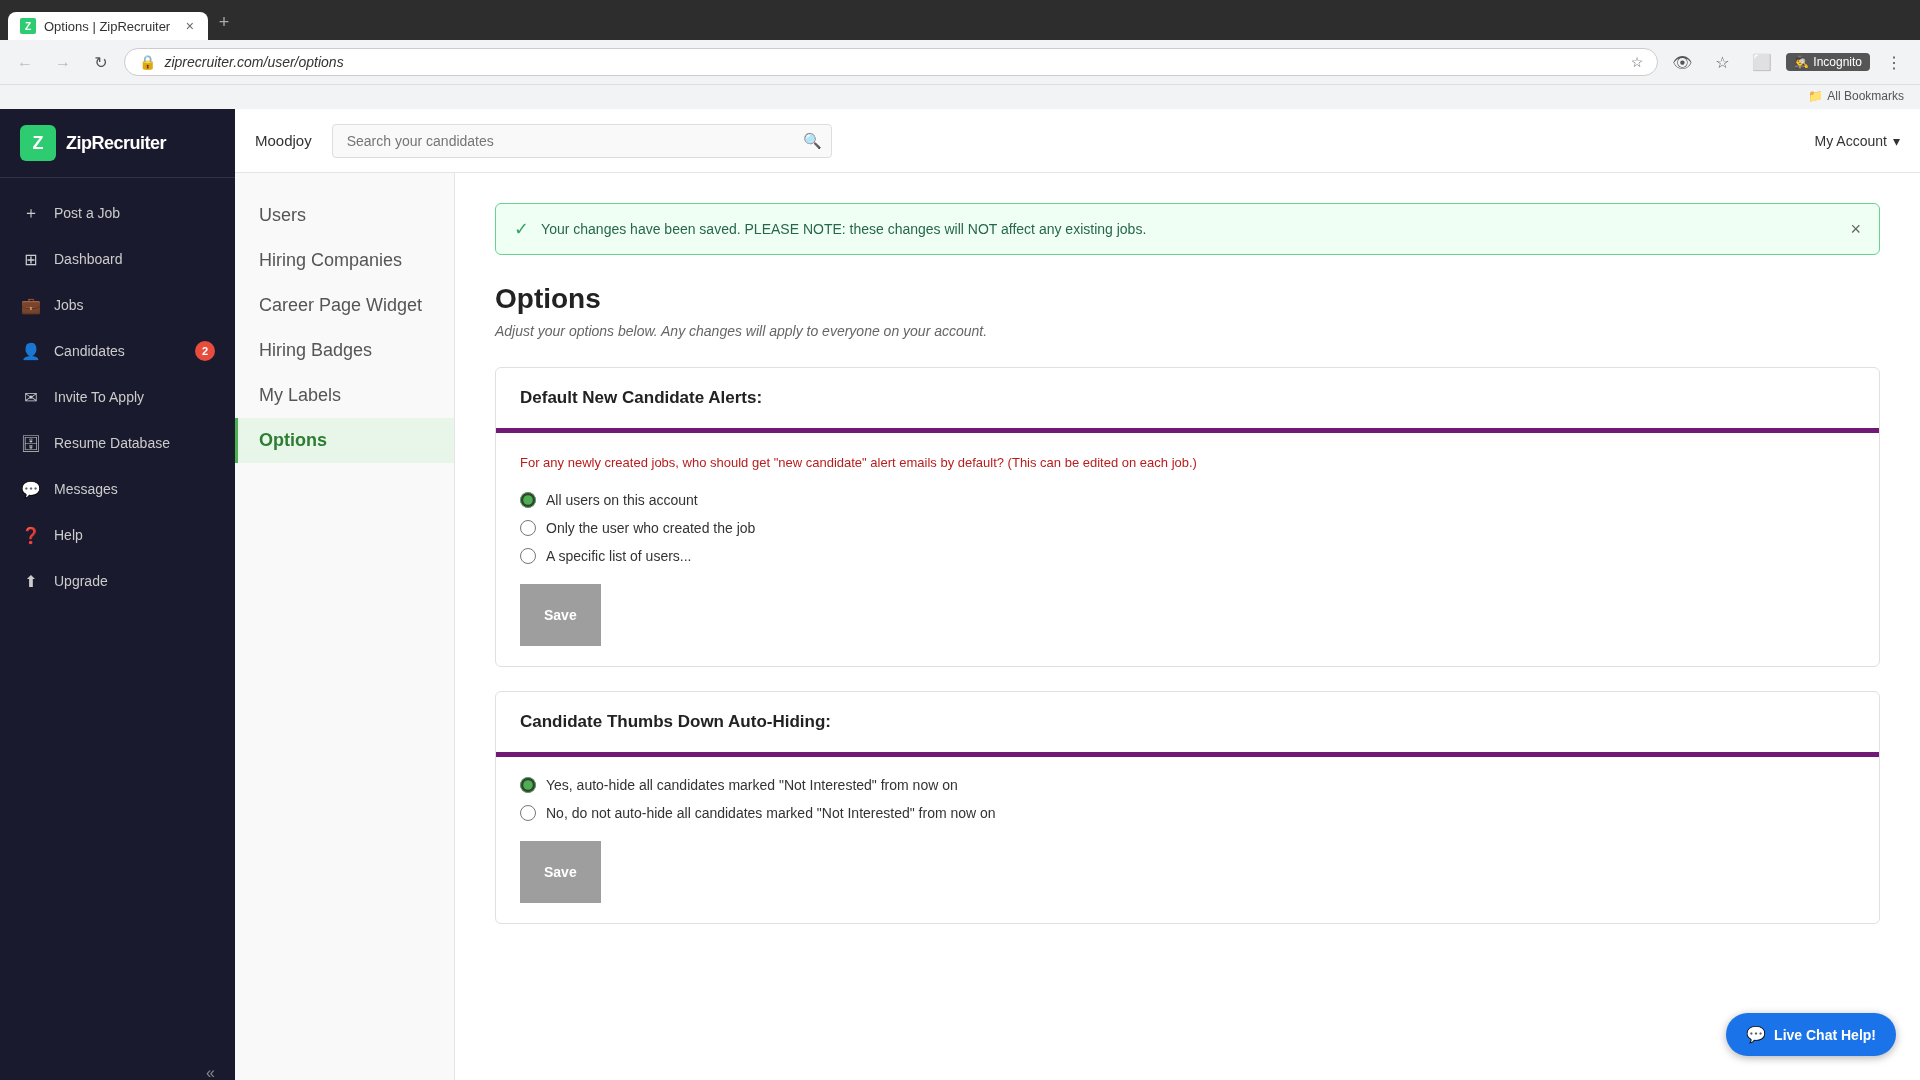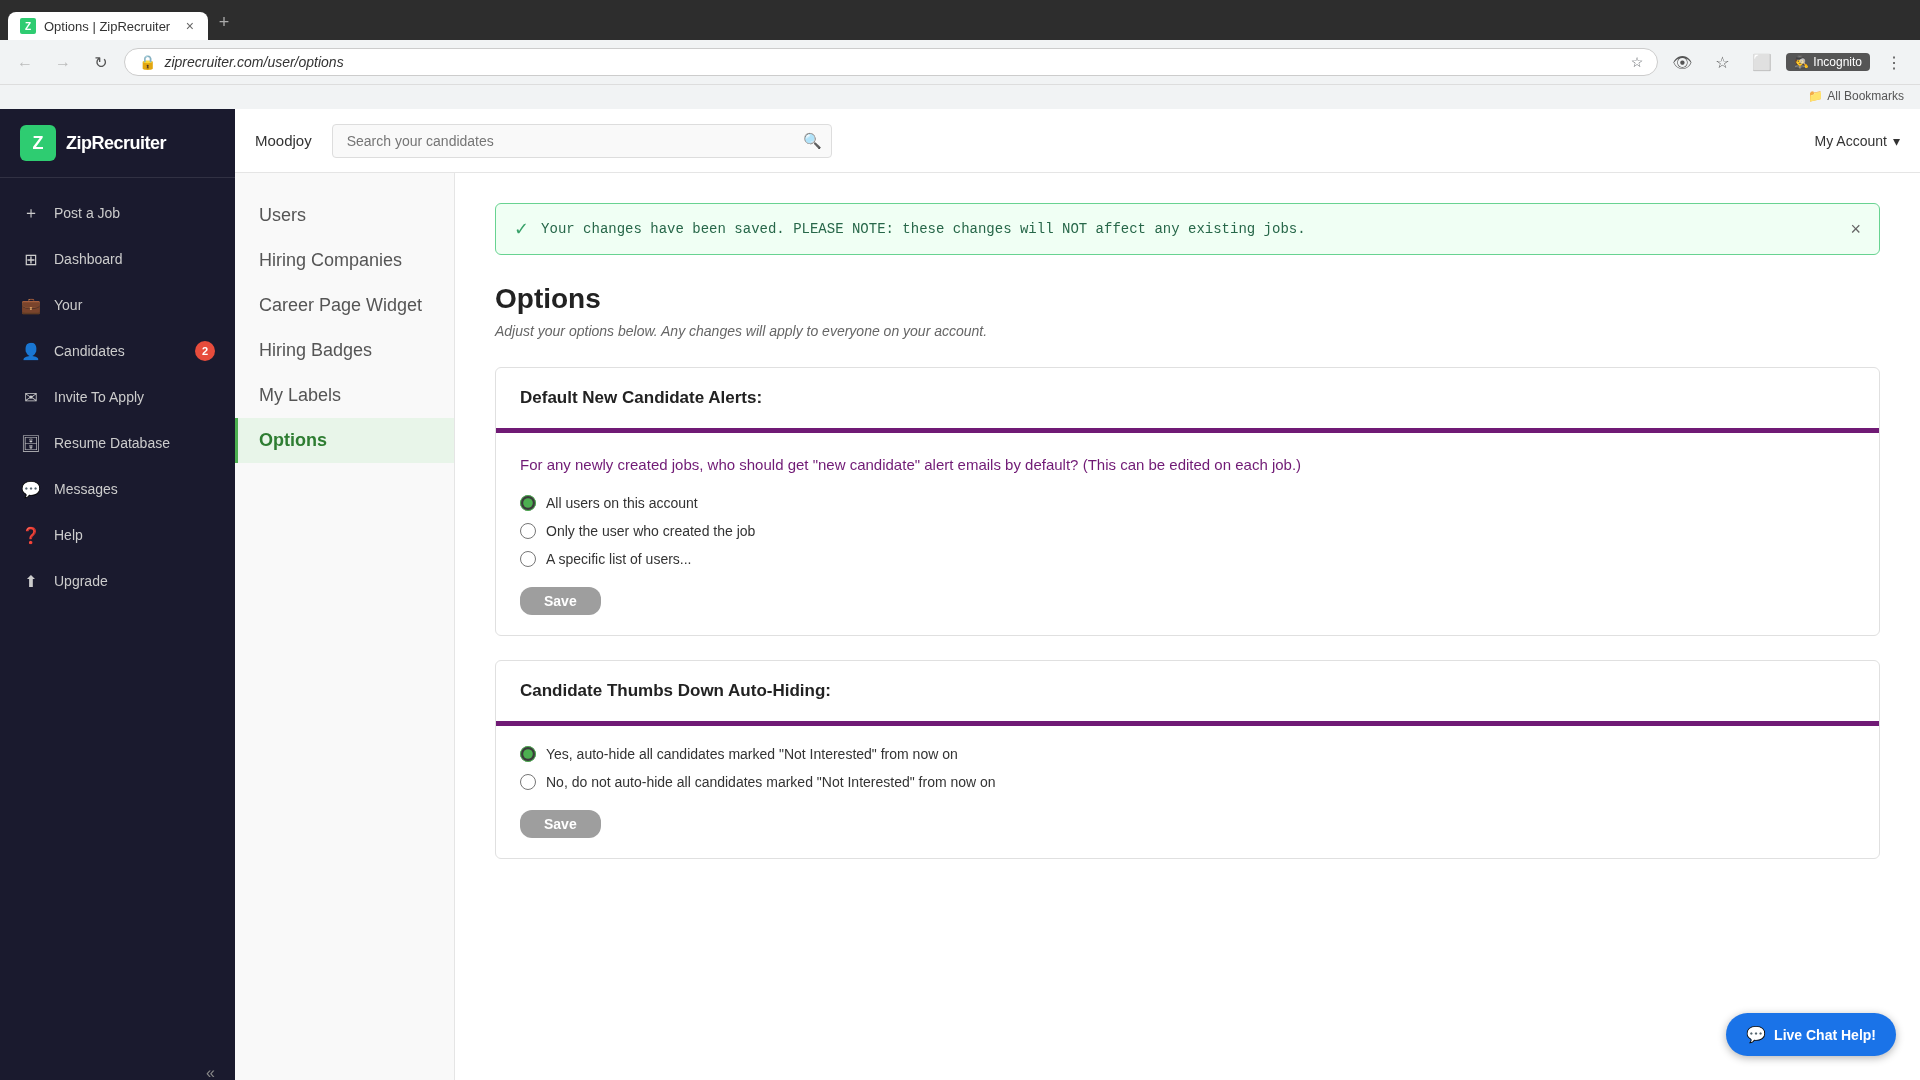--- a/index.html
+++ b/index.html
@@ -361,21 +361,20 @@
     }
     .success-icon {
       color: #38a169;
       font-size: 18px;
       flex-shrink: 0;
     }
     .success-text {
       flex: 1;
       font-size: 14px;
       color: #276749;
-      font-family: Liberation Mono, monospace;
     }
     .success-close {
       color: #666;
       background: none;
       border: none;
       cursor: pointer;
       font-size: 18px;
       line-height: 1;
     }
 
@@ -405,22 +404,22 @@
     }
     .section-title {
       font-size: 17px;
       font-weight: 700;
       color: #222;
     }
     .section-body {
       padding: 20px 24px;
     }
     .section-description {
-      font-size: 15px;
-      color: #701a75;
+      font-size: 13px;
+      color: #b91c1c;
       margin-bottom: 18px;
       line-height: 1.6;
     }
 
     .radio-option {
       display: flex;
       align-items: center;
       gap: 10px;
       margin-bottom: 12px;
       cursor: pointer;
@@ -433,22 +432,22 @@
     }
     .radio-label {
       font-size: 14px;
       color: #333;
     }
 
     .save-btn {
       background: #9e9e9e;
       color: #fff;
       border: none;
-      border-radius: 12px;
-      padding: 6px 24px;
+      border-radius: 0;
+      padding: 23px 24px;
       font-size: 14px;
       font-weight: 600;
       cursor: pointer;
       margin-top: 8px;
     }
 
     
     .live-chat-btn {
       position: fixed;
       bottom: 24px;
@@ -524,21 +523,21 @@
         <span>Post a Job</span>
       </div>
 
       <div class="sidebar-item">
         <span class="sidebar-icon">⊞</span>
         <span>Dashboard</span>
       </div>
 
       <div class="sidebar-item">
         <span class="sidebar-icon">💼</span>
-        <span>Your</span>
+        <span>Jobs</span>
       </div>
 
       <div class="sidebar-item">
         <span class="sidebar-icon">👤</span>
         <span>Candidates</span>
         <span class="sidebar-badge">2</span>
       </div>
 
       <div class="sidebar-item">
         <span class="sidebar-icon">✉</span>

